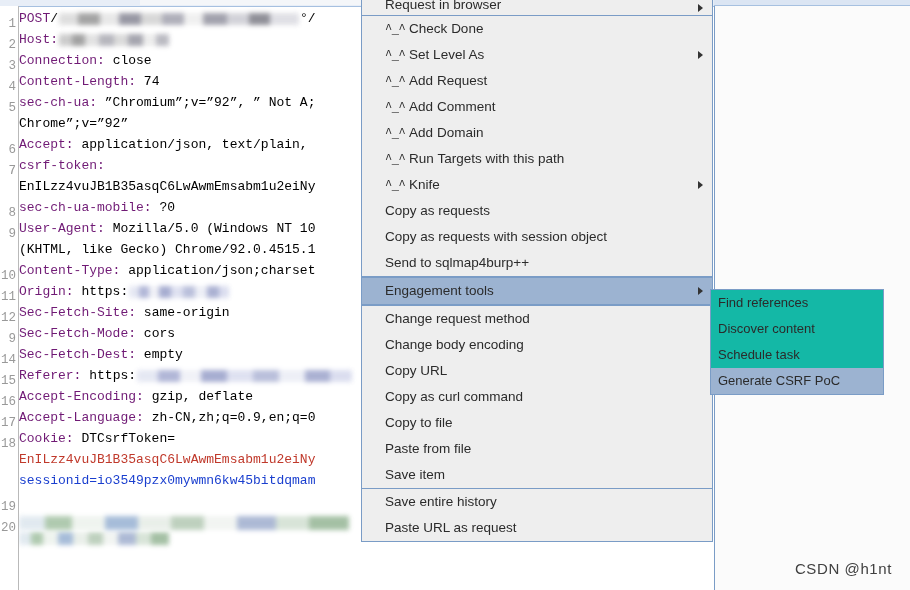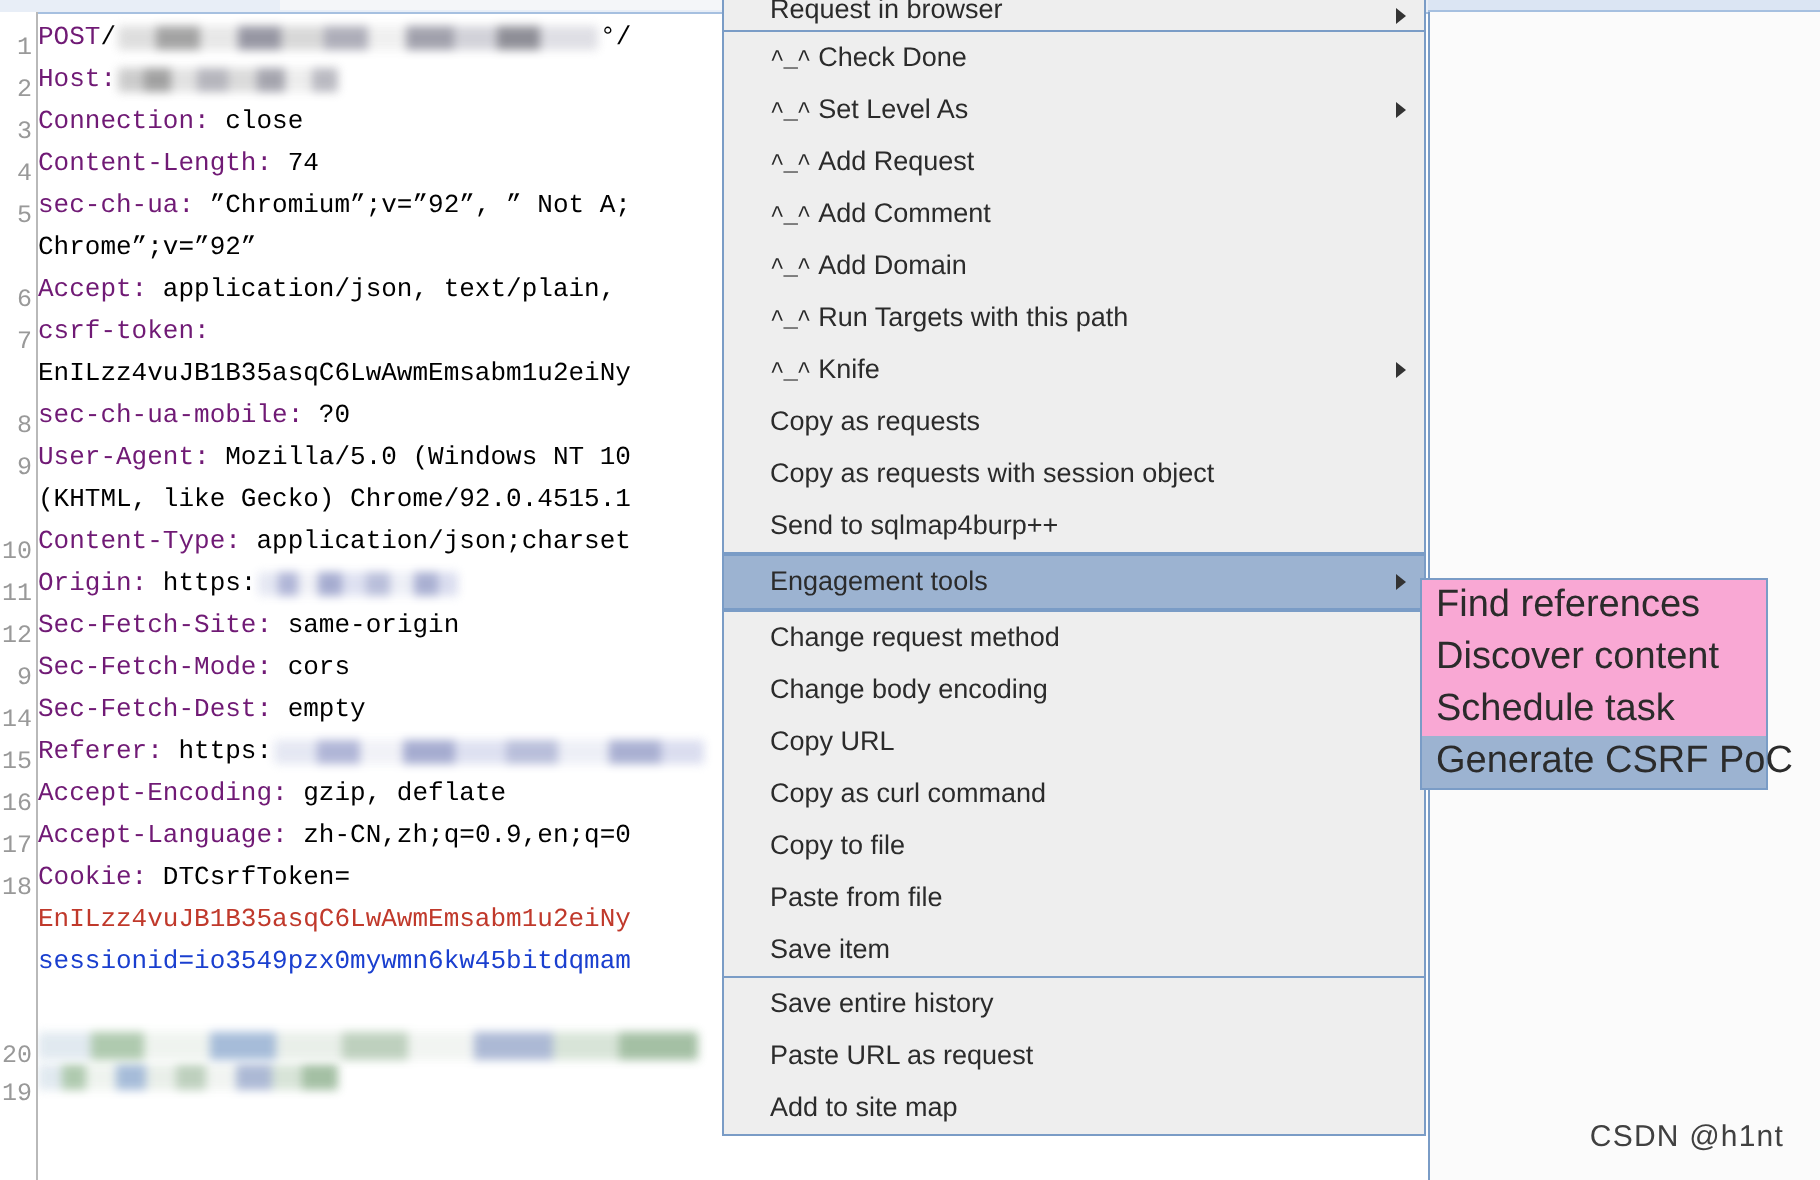--- a/index.html
+++ b/index.html
@@ -147,24 +147,24 @@
     font-size: 12px;
     letter-spacing: -0.5px;
     margin-right: 4px;
   }
 
   
   .sub-menu {
     position: absolute;
     left: 710px; top: 289px;
     width: 174px;
-    background: #f9a8d4;
+    background: #14b8a6;
     border: 1px solid #7a9cc6;
     box-sizing: border-box;
-    font-size: 19px;
+    font-size: 13px;
     color: #2b2b2b;
   }
   .sub-item {
     height: 26px;
     line-height: 26px;
     padding-left: 7px;
     white-space: nowrap;
     cursor: default;
     box-sizing: border-box;
   }
@@ -227,21 +227,21 @@
         <div class="gutter-num" style="top: 222px;">9</div>
         <div class="gutter-num" style="top: 264px;">10</div>
         <div class="gutter-num" style="top: 285px;">11</div>
         <div class="gutter-num" style="top: 306px;">12</div>
         <div class="gutter-num" style="top: 327px;">9</div>
         <div class="gutter-num" style="top: 348px;">14</div>
         <div class="gutter-num" style="top: 369px;">15</div>
         <div class="gutter-num" style="top: 390px;">16</div>
         <div class="gutter-num" style="top: 411px;">17</div>
         <div class="gutter-num" style="top: 432px; padding-left: 19px;">18</div>
-        <div class="gutter-num" style="top: 495px; margin-top: 40px;">19</div>
+        <div class="gutter-num" style="top: 495px;">19</div>
         <div class="gutter-num" style="top: 516px;">20</div>
       </div>
 
     <div class="code-area" id="code-area"><div class="code-line" style="top: 2px;"><span class="hk">POST</span><span class="hv">/</span><span class="redact grey" style="position: relative; display: inline-block; width: 240px; height: 12px; vertical-align: middle; margin: 0px 1px;"></span><span class="hv">°/</span></div><div class="code-line" style="top: 23px;"><span class="hk">Host:</span><span class="redact grey2" style="position: relative; display: inline-block; width: 110px; height: 12px; vertical-align: middle; margin: 0px 1px;"></span></div><div class="code-line" style="top: 44px;"><span class="hk">Connection:</span><span class="hv"> close</span></div><div class="code-line" style="top: 65px;"><span class="hk">Content-Length:</span><span class="hv"> 74</span></div><div class="code-line" style="top: 86px;"><span class="hk">sec-ch-ua:</span><span class="hv"> ”Chromium”;v=”92”, ” Not A;</span></div><div class="code-line" style="top: 107px;"><span class="hv">Chrome”;v=”92”</span></div><div class="code-line" style="top: 128px;"><span class="hk">Accept:</span><span class="hv"> application/json, text/plain,</span></div><div class="code-line" style="top: 149px;"><span class="hk">csrf-token:</span></div><div class="code-line" style="top: 170px;"><span class="hv">EnILzz4vuJB1B35asqC6LwAwmEmsabm1u2eiNy</span></div><div class="code-line" style="top: 191px;"><span class="hk">sec-ch-ua-mobile:</span><span class="hv"> ?0</span></div><div class="code-line" style="top: 212px;"><span class="hk">User-Agent:</span><span class="hv"> Mozilla/5.0 (Windows NT 10</span></div><div class="code-line" style="top: 233px;"><span class="hv">(KHTML, like Gecko) Chrome/92.0.4515.1</span></div><div class="code-line" style="top: 254px;"><span class="hk">Content-Type:</span><span class="hv"> application/json;charset</span></div><div class="code-line" style="top: 275px;"><span class="hk">Origin:</span><span class="hv"> https:</span><span class="redact blue" style="position: relative; display: inline-block; width: 100px; height: 12px; vertical-align: middle; margin: 0px 1px;"></span></div><div class="code-line" style="top: 296px;"><span class="hk">Sec-Fetch-Site:</span><span class="hv"> same-origin</span></div><div class="code-line" style="top: 317px;"><span class="hk">Sec-Fetch-Mode:</span><span class="hv"> cors</span></div><div class="code-line" style="top: 338px;"><span class="hk">Sec-Fetch-Dest:</span><span class="hv"> empty</span></div><div class="code-line" style="top: 359px;"><span class="hk">Referer:</span><span class="hv"> https:</span><span class="redact blue" style="position: relative; display: inline-block; width: 215px; height: 12px; vertical-align: middle; margin: 0px 1px;"></span></div><div class="code-line" style="top: 380px;"><span class="hk">Accept-Encoding:</span><span class="hv"> gzip, deflate</span></div><div class="code-line" style="top: 401px;"><span class="hk">Accept-Language:</span><span class="hv"> zh-CN,zh;q=0.9,en;q=0</span></div><div class="code-line" style="top: 422px;"><span class="hk">Cookie:</span><span class="hv"> DTCsrfToken=</span></div><div class="code-line" style="top: 443px;"><span class="ck">EnILzz4vuJB1B35asqC6LwAwmEmsabm1u2eiNy</span></div><div class="code-line" style="top: 464px;"><span class="cb">sessionid=io3549pzx0mywmn6kw45bitdqmam</span></div><div class="code-line" style="top: 485px;"></div><div class="code-line" style="top: 522px;"><span class="redact green" style="position: relative; display: inline-block; width: 150px; height: 13px; vertical-align: middle;"></span></div><div class="code-line" style="top: 506px;"><span class="redact green" style="position: relative; display: inline-block; width: 330px; height: 14px; vertical-align: middle;"></span></div></div>
   </div>
 
   <div class="right-bg-top"></div>
   <div class="right-bg"></div>
 
   <div class="ctx-menu" id="ctx-menu">
@@ -263,21 +263,20 @@
       <div class="ctx-item"><span>Change request method</span></div>
       <div class="ctx-item"><span>Change body encoding</span></div>
       <div class="ctx-item"><span>Copy URL</span></div>
       <div class="ctx-item"><span>Copy as curl command</span></div>
       <div class="ctx-item"><span>Copy to file</span></div>
       <div class="ctx-item"><span>Paste from file</span></div>
       <div class="ctx-item"><span>Save item</span></div>
       <div class="ctx-sep"></div>
       <div class="ctx-item"><span>Save entire history</span></div>
       <div class="ctx-item"><span>Paste URL as request</span></div>
-      <div class="ctx-item"><span>Add to site map</span></div>
     </div>
 
   <div class="sub-menu" id="sub-menu">
       <div class="sub-item"><span>Find references</span></div>
       <div class="sub-item"><span>Discover content</span></div>
       <div class="sub-item"><span>Schedule task</span></div>
       <div class="sub-item sel"><span>Generate CSRF PoC</span></div>
     </div>
 
   <div class="watermark">CSDN @h1nt</div>

